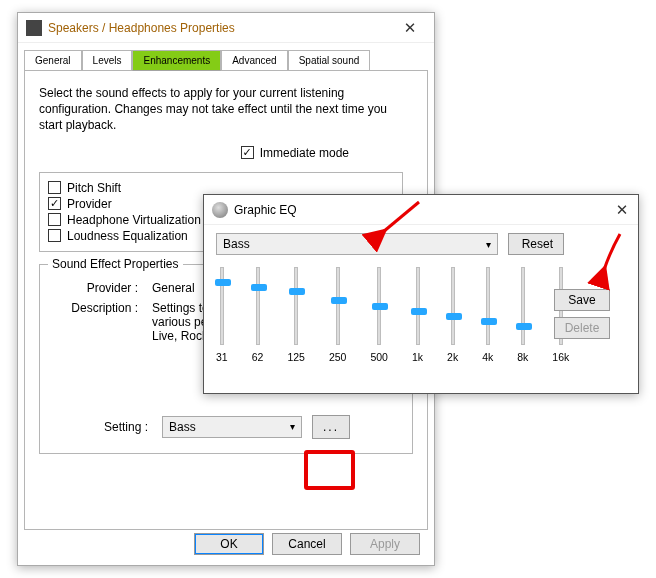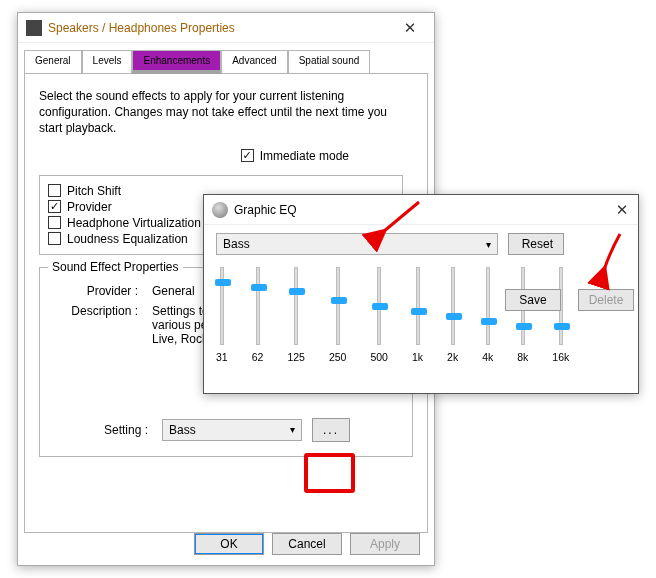--- a/index.html
+++ b/index.html
@@ -31,21 +31,21 @@
   .title-icon { width:16px; height:16px; margin-right:6px; background:#444; display:inline-block; }
   .title-icon.eq-icon { background: radial-gradient(circle at 40% 35%, #ddd, #777);
                         border-radius:50%; }
   .close-x { width:40px; text-align:center; font-size:15px; font-family:Arial; color:#333; }
   .close-x.narrow { width:24px; }
   
   .tabstrip { display:flex; margin:6px 6px 0 6px; position:relative; top:1px; }
   .tab { padding:4px 10px; border:1px solid #b5b5b5; border-bottom:none; margin-right:0px;
          font-size:10px; background:#fff; position:relative; }
   .tab.inactive { background:#fff; }
-  .tab.active { background:#a21caf; border-bottom:4px solid #a3a3a3; z-index:2; }
+  .tab.active { background:#84cc16; border-bottom:1px solid #a3a3a3; z-index:2; }
   .tabpanel { margin:0 6px; border:1px solid #b5b5b5; height:460px; padding:14px 14px 8px 14px;
               position:relative; }
   .intro { line-height:1.35; }
   .row-right { text-align:right; margin:10px 64px 10px 0; }
   .chk { display:flex; align-items:center; gap:6px; margin:2px 0;}
   .chkbox { width:13px; height:13px; border:1px solid #333; display:inline-flex;
             align-items:center; justify-content:center; font-size:11px; }
   .chkbox.checked::after { content:"\2713"; line-height:1; }
   .effects-box { border:1px solid #b5b5b5; padding:6px 8px; margin-top:6px; width:364px;}
   .group { border:1px solid #b5b5b5; margin-top:12px; padding:10px 10px 14px 12px;
@@ -74,22 +74,22 @@
   .eq-body { padding:8px 12px 10px 12px; position:relative; }
   .eq-top { display:flex; gap:10px; }
   .eq-preset { flex:0 0 282px; height:22px; }
   .eq-sliders { display:flex; gap:24px; margin-top:12px; width:332px; margin-left:0px;}
   .slider { width:22px; display:flex; flex-direction:column; align-items:center;}
   .track { width:4px; height:78px; background:#dcdcdc; border:1px solid #bdbdbd;
            position:relative; }
   .thumb { position:absolute; left:-6px; width:16px; height:7px; background:#26a7ff;
            border-radius:2px; }
   .freq { font-size:10.5px; text-align:center; margin-top:6px; }
-  .eq-sidebtns { position:absolute; right:4px; top:64px; display:flex;
-                 flex-direction:row; gap:17px; }
+  .eq-sidebtns { position:absolute; right:28px; top:64px; display:flex;
+                 flex-direction:column; gap:6px; }
   .btn.eqside { width:56px; min-width:56px; justify-content:center; }
   
   .arrow { position:absolute; }
   .arrow-eq-top { left:375px; top:198px; width:48px; height:44px;}
   .arrow-save  { left:590px; top:232px; width:42px; height:44px;}
   .arrow svg { overflow:visible; }
 </style>
 </head>
 <body>
 

